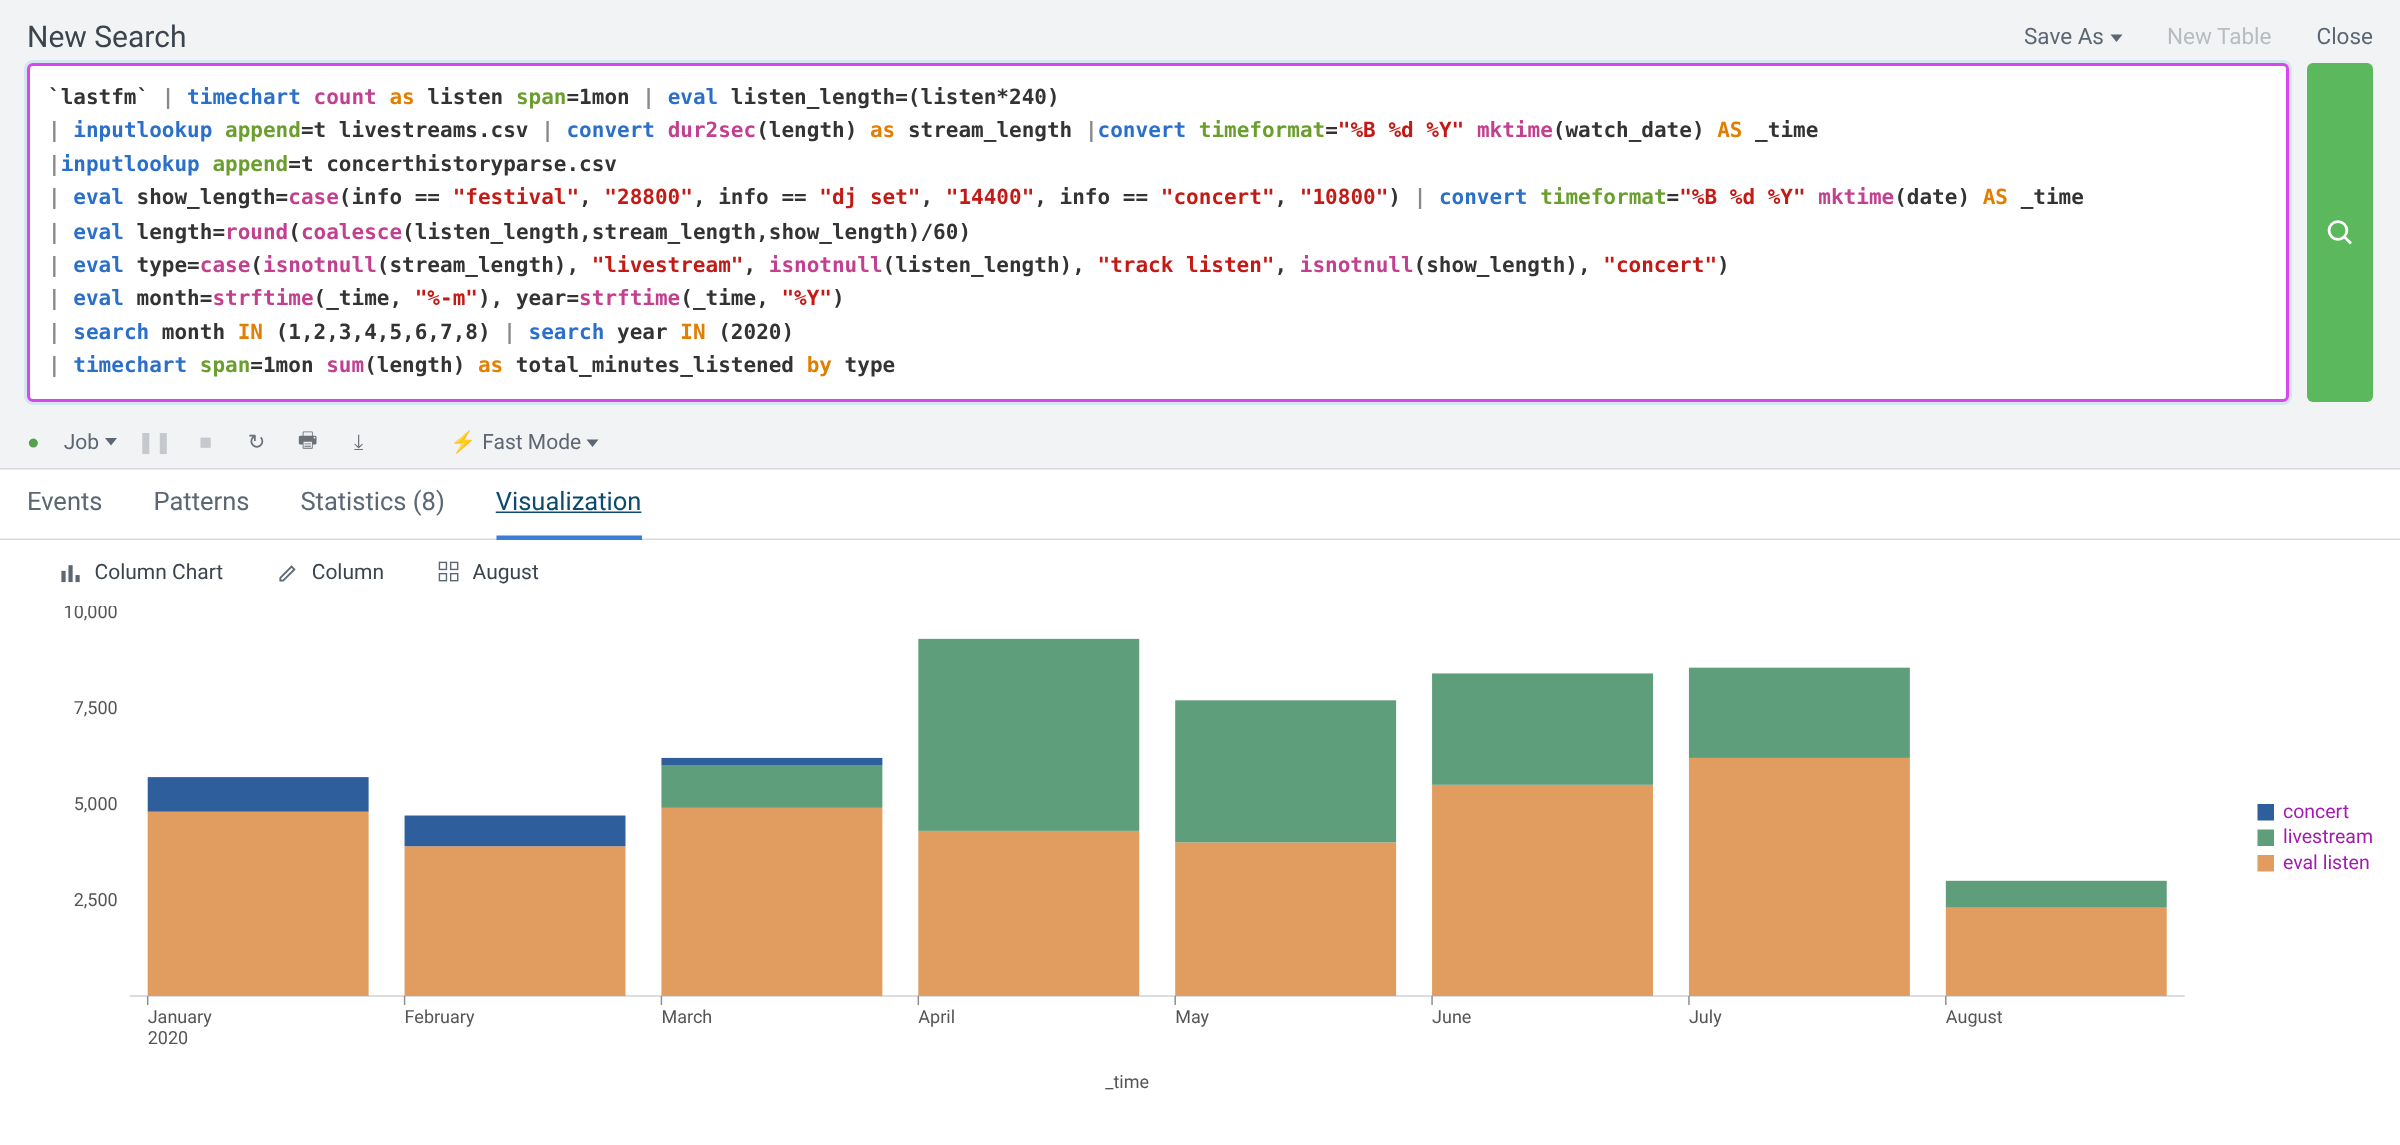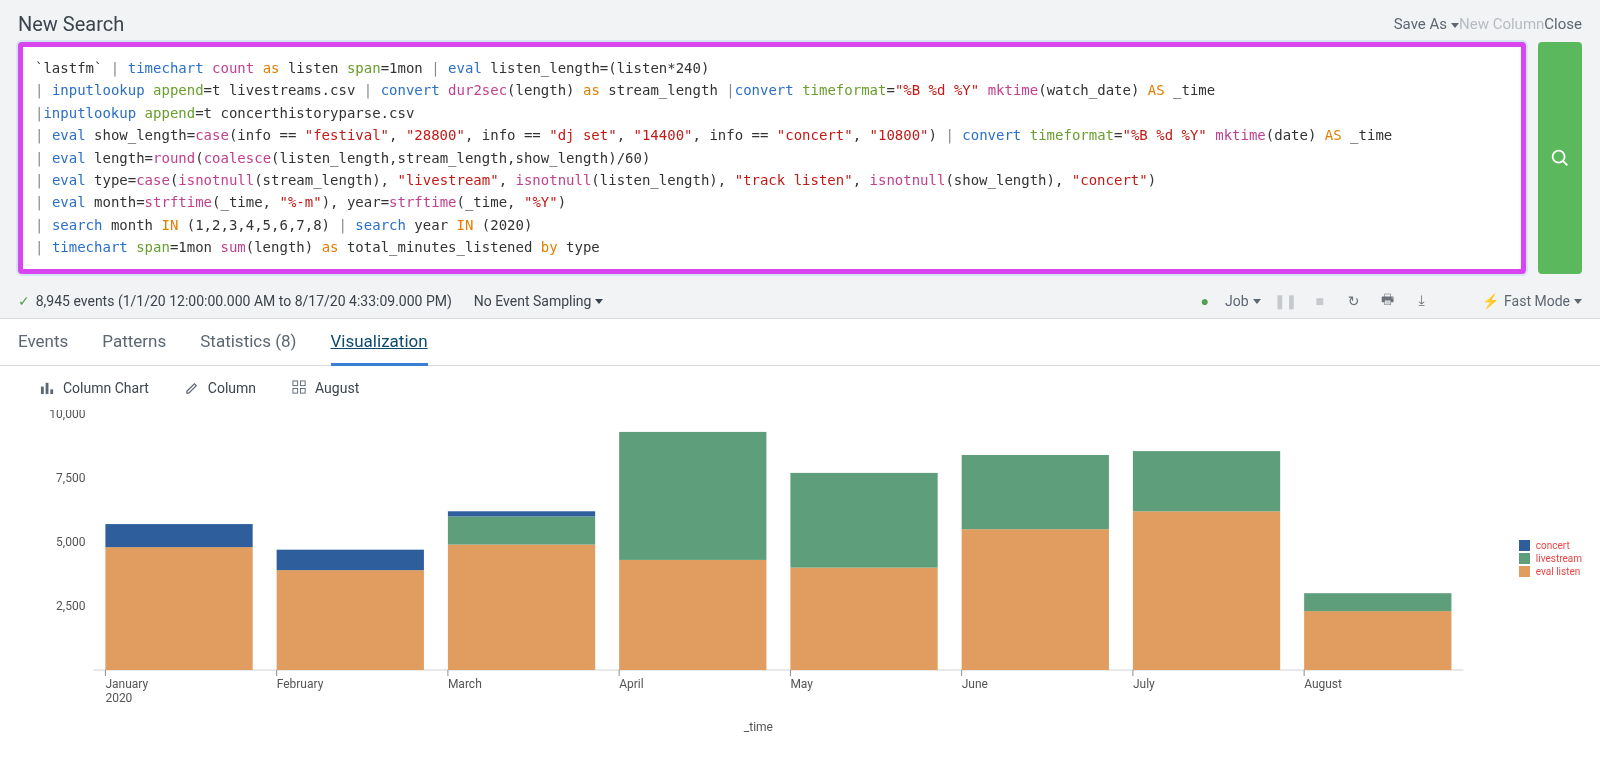--- a/index.html
+++ b/index.html
@@ -17,26 +17,26 @@
     --c-tab-active:#2b6bb5;
     --c-tab-border:#3a7fd5;
     --mono:"Consolas","Monaco","Menlo",monospace;
     --sans:-apple-system,BlinkMacSystemFont,"Segoe UI",Roboto,"Helvetica Neue",Arial,sans-serif;
   }
   html,body{margin:0;padding:0;font-family:var(--sans);color:var(--c-text);background:var(--c-white);}
   *{box-sizing:border-box;}
   
   .header{display:flex;align-items:center;justify-content:space-between;padding:12px 18px 6px 18px;}
   .title{font-size:20px;font-weight:400;color:#3c444d;}
-  .header-actions{display:flex;align-items:center;font-size:15px;color:#5c6773;}
+  .header-actions{display:flex;gap:30px;align-items:center;font-size:15px;color:#5c6773;}
   .header-actions .disabled{color:#b7bcc2;}
   .caret-down{display:inline-block;margin-left:4px;width:0;height:0;border-left:4px solid transparent;border-right:4px solid transparent;border-top:5px solid currentColor;vertical-align:middle;}
   
   .search-row{display:flex;align-items:stretch;gap:12px;padding:0 18px 10px 18px;}
-  .search-box{flex:1;border:5px solid #d946ef;border-radius:4px;background:var(--c-white);box-shadow:0 0 0 2px rgba(124,193,232,0.25);padding:10px 12px;font-family:var(--mono);font-size:14px;line-height:1.6;color:#333;white-space:pre;overflow:auto;}
+  .search-box{flex:1;border:2px solid #d946ef;border-radius:4px;background:var(--c-white);box-shadow:0 0 0 2px rgba(124,193,232,0.25);padding:10px 12px;font-family:var(--mono);font-size:14px;line-height:1.6;color:#333;white-space:pre;overflow:auto;font-weight:bold;}
   .time-picker{min-width:118px;display:flex;align-items:center;justify-content:center;border:1px solid var(--c-border);border-radius:4px;background:var(--c-white);font-size:14px;color:#3c444d;}
   .run-btn{width:44px;display:flex;align-items:center;justify-content:center;background:var(--c-green-btn);border-radius:4px;color:#fff;}
   .run-btn svg{width:22px;height:22px;fill:none;stroke:#fff;stroke-width:2;}
   
   .tk-cmd{color:#2a6fc9;}
   .tk-func{color:#c2408f;}
   .tk-kw{color:#e27e00;}
   .tk-arg{color:#6a9e2d;}
   .tk-str{color:#c41a16;}
   .tk-as{color:#e27e00;}
@@ -53,34 +53,34 @@
   .tabs{display:flex;gap:34px;padding:0 18px;border-bottom:1px solid var(--c-border);font-size:17px;}
   .tab{padding:12px 0;color:#5c6773;cursor:pointer;}
   .tab.active{color:#0c4a6e;border-bottom:3px solid var(--c-tab-border);margin-bottom:-1px;text-decoration:underline;}
   
   .viz-toolbar{display:flex;gap:36px;padding:14px 40px;font-size:14px;color:#3c444d;align-items:center;}
   .viz-toolbar .vt-item{display:flex;align-items:center;gap:8px;cursor:pointer;}
   .viz-toolbar svg{width:15px;height:15px;}
   
   .chart-wrap{display:flex;align-items:flex-start;padding:0 18px 10px 8px;}
   .chart{flex:1;}
-  .legend{margin-top:130px;margin-left:10px;font-size:10px;color:#ef4444;}
+  .legend{margin-top:130px;margin-left:10px;font-size:13px;color:#a21caf;}
   .legend .lg{display:flex;align-items:center;gap:6px;margin-bottom:2px;}
   .legend .swatch{width:11px;height:11px;display:inline-block;}
   .axis-title{text-align:center;font-size:12px;color:#555;margin-top:6px;}
   svg text{font-family:var(--sans);}
 </style>
 </head>
 <body>
 
 <div class="header" style="background:var(--c-bg)">
   <div class="title">New Search</div>
   <div class="header-actions">
     <span><span>Save As</span><span class="caret-down"></span></span>
-    <span class="disabled">New Column</span>
+    <span class="disabled">New Table</span>
     <span>Close</span>
   </div>
 </div>
 
 <div class="search-row" style="background:var(--c-bg)">
   <div class="search-box" id="search-box">`lastfm` <span class="tk-pipe">|</span> <span class="tk-cmd">timechart</span> <span class="tk-func">count</span> <span class="tk-as">as</span> listen <span class="tk-arg">span</span>=1mon <span class="tk-pipe">|</span> <span class="tk-cmd">eval</span> listen_length=(listen*240)
 <span class="tk-pipe">|</span> <span class="tk-cmd">inputlookup</span> <span class="tk-arg">append</span>=t livestreams.csv <span class="tk-pipe">|</span> <span class="tk-cmd">convert</span> <span class="tk-func">dur2sec</span>(length) <span class="tk-as">as</span> stream_length <span class="tk-pipe">|</span><span class="tk-cmd">convert</span> <span class="tk-arg">timeformat</span>=<span class="tk-str">"%B %d %Y"</span> <span class="tk-func">mktime</span>(watch_date) <span class="tk-kw">AS</span> _time
 <span class="tk-pipe">|</span><span class="tk-cmd">inputlookup</span> <span class="tk-arg">append</span>=t concerthistoryparse.csv
 <span class="tk-pipe">|</span> <span class="tk-cmd">eval</span> show_length=<span class="tk-func">case</span>(info == <span class="tk-str">"festival"</span>, <span class="tk-str">"28800"</span>, info == <span class="tk-str">"dj set"</span>, <span class="tk-str">"14400"</span>, info == <span class="tk-str">"concert"</span>, <span class="tk-str">"10800"</span>) <span class="tk-pipe">|</span> <span class="tk-cmd">convert</span> <span class="tk-arg">timeformat</span>=<span class="tk-str">"%B %d %Y"</span> <span class="tk-func">mktime</span>(date) <span class="tk-kw">AS</span> _time
 <span class="tk-pipe">|</span> <span class="tk-cmd">eval</span> length=<span class="tk-func">round</span>(<span class="tk-func">coalesce</span>(listen_length,stream_length,show_length)/60)
@@ -90,24 +90,20 @@
 <span class="tk-pipe">|</span> <span class="tk-cmd">timechart</span> <span class="tk-arg">span</span>=1mon <span class="tk-func">sum</span>(length) <span class="tk-as">as</span> total_minutes_listened <span class="tk-kw">by</span> type</div>
   <div class="run-btn">
     <svg viewBox="0 0 24 24">
         <circle cx="10.5" cy="10.5" r="6.5"></circle>
         <line x1="20" y1="20" x2="15.2" y2="15.2"></line>
       </svg>
   </div>
 </div>
 
 <div class="statusbar">
-  <div class="status-left">
-    <span><span class="ok">✓</span><span>8,945 events (1/1/20 12:00:00.000 AM to 8/17/20 4:33:09.000 PM)</span></span>
-    <span><span>No Event Sampling</span><span class="caret-down"></span></span>
-  </div>
   <div class="status-right">
     <span style="color:#53a051">●</span>
     <span><span>Job</span><span class="caret-down"></span></span>
     <span class="iconbtn disabled">❚❚</span>
     <span class="iconbtn disabled">■</span>
     <span class="iconbtn">↻</span>
     <span class="iconbtn">🖶</span>
     <span class="iconbtn">⤓</span>
     <span style="width:20px"></span>
     <span><span class="lightning">⚡</span><span>Fast Mode</span><span class="caret-down"></span></span>

